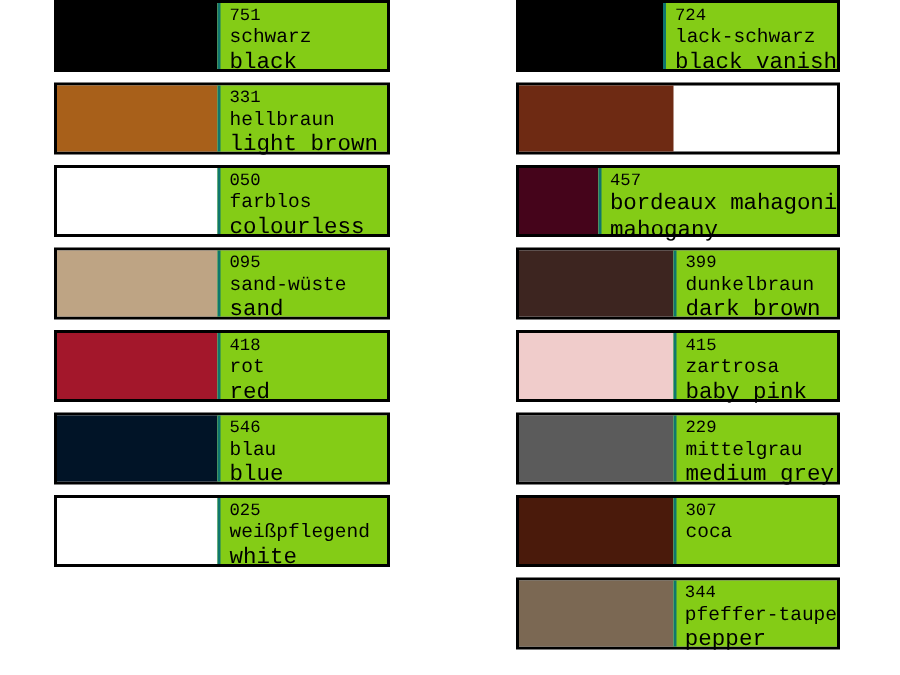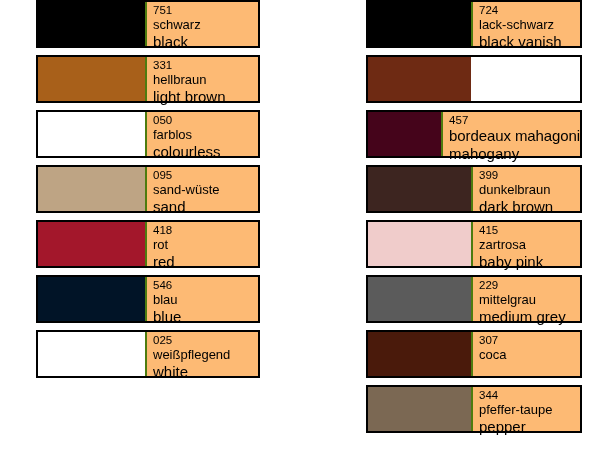--- a/index.html
+++ b/index.html
@@ -5,44 +5,45 @@
   html,body{margin:0;padding:0;}
   body{
     width:600px;height:450px;
     background:#ffffff;
     font-family:"Liberation Sans",sans-serif;
     overflow:hidden;
   }
   .sheet{position:relative;width:600px;height:450px;}
   .column{position:absolute;top:0;}
   .col-left{left:36px;}
-  .col-right{left:344px;margin-left:22px;}
+  .col-right{left:344px;}
   .row{
     display:flex;
     border:2px solid #000000;
     box-sizing:border-box;
     margin-bottom:7px;
     height:48px;
   }
   .col-left .row{width:224px;}
   .col-right .row{width:216px;}
   .swatch{
     width:50%;
     box-sizing:border-box;
   }
   .col-left .swatch{width:107px;}
   .col-right .swatch{width:103px;}
   .label{
     flex:1;
-    background:#fdba74;
-    border-left:2px solid #4d7c0f;
+    background:#84cc16;
+    border-left:2px solid #0f766e;
     box-sizing:border-box;
     padding:2px 0 0 6px;
     color:#000000;
     line-height:1.17;
+    font-family:Liberation Mono, monospace;
   }
   .code{font-size:11.5px;}
   .de{font-size:13px;}
   .de.small{font-size:15px;letter-spacing:-0.1px;}
   .en{font-size:15px;}
   .label > div{white-space:nowrap;}
 </style>
 </head>
 <body>
 

